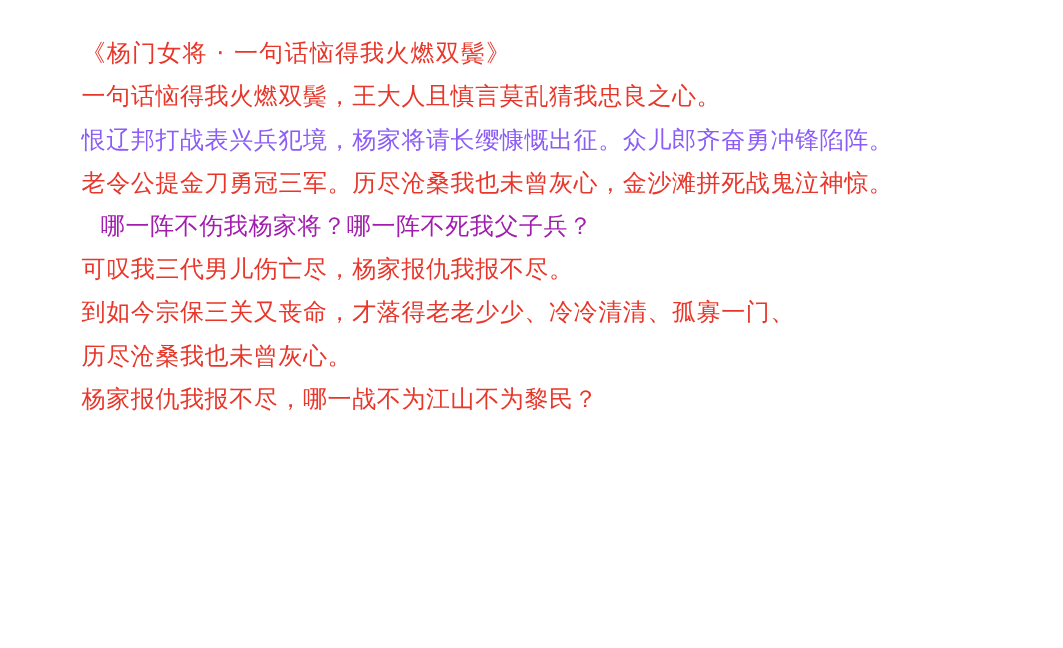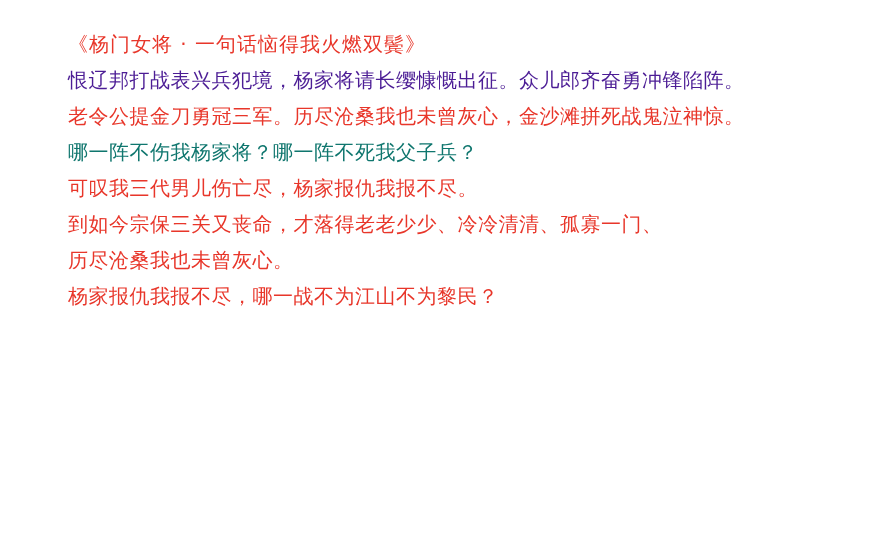--- a/index.html
+++ b/index.html
@@ -31,20 +31,21 @@
   .line.title {
     font-size: 20px;
     letter-spacing: 1px;
   }
 </style>
 </head>
 <body>
 
 <div id="lyric-sheet" style="background: rgb(255, 255, 255);">
   <div class="line title" style="color: rgb(232, 54, 42);">《杨门女将 · 一句话恼得我火燃双鬓》</div>
-  <div class="line" style="color: #4c1d95;">恨辽邦打战表兴兵犯境，杨家将请长缨慷慨出征。众儿郎齐奋勇冲锋陷阵。</div>
+  <div class="line" style="color: rgb(232, 54, 42);">一句话恼得我火燃双鬓，王大人且慎言莫乱猜我忠良之心。</div>
+  <div class="line" style="color: #8b5cf6;">恨辽邦打战表兴兵犯境，杨家将请长缨慷慨出征。众儿郎齐奋勇冲锋陷阵。</div>
   <div class="line" style="color: rgb(232, 54, 42);">老令公提金刀勇冠三军。历尽沧桑我也未曾灰心，金沙滩拼死战鬼泣神惊。</div>
-  <div class="line" style="color: #0f766e;">哪一阵不伤我杨家将？哪一阵不死我父子兵？</div>
+  <div class="line" style="color: #a21caf; margin-left: 16px;">哪一阵不伤我杨家将？哪一阵不死我父子兵？</div>
   <div class="line" style="color: rgb(232, 54, 42);">可叹我三代男儿伤亡尽，杨家报仇我报不尽。</div>
   <div class="line" style="color: rgb(232, 54, 42);">到如今宗保三关又丧命，才落得老老少少、冷冷清清、孤寡一门、</div>
   <div class="line" style="color: rgb(232, 54, 42);">历尽沧桑我也未曾灰心。</div>
   <div class="line" style="color: rgb(232, 54, 42);">杨家报仇我报不尽，哪一战不为江山不为黎民？</div>
 </div>
 
 </body></html>

